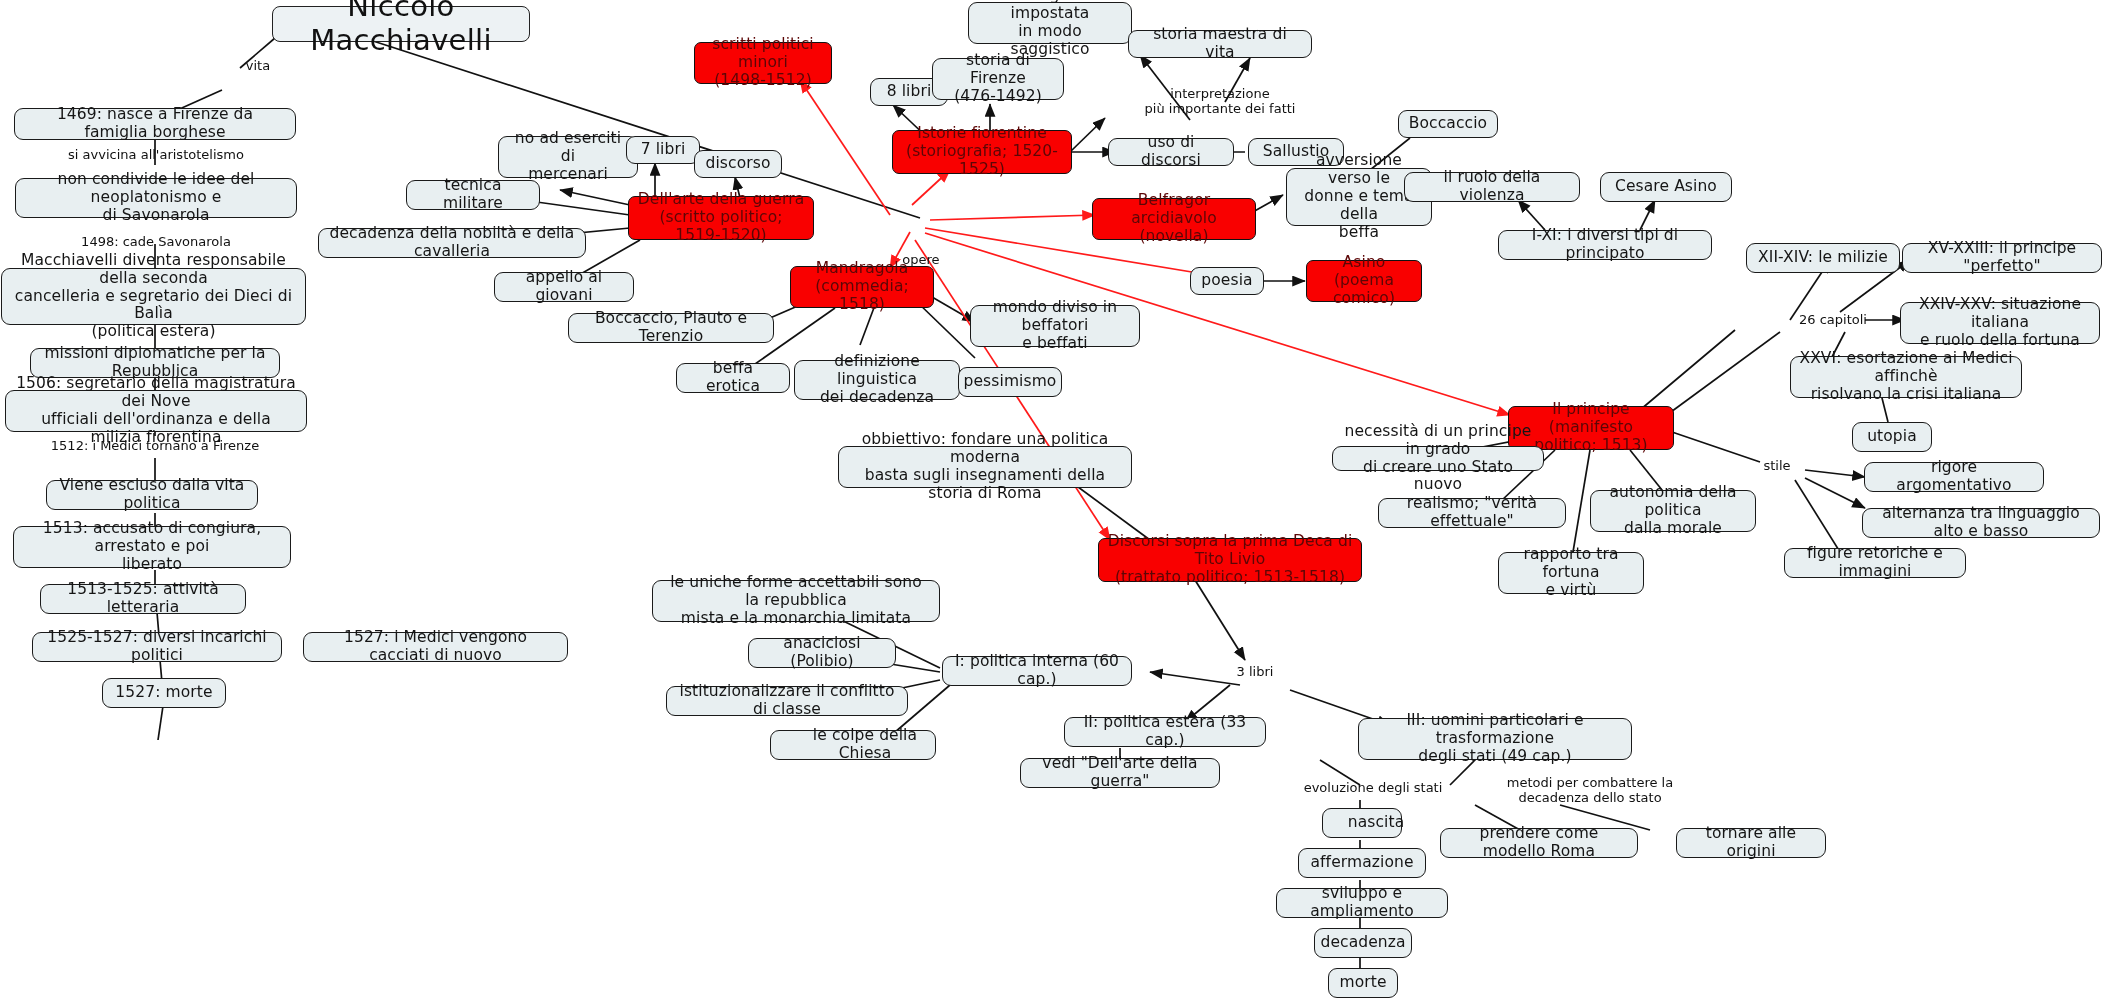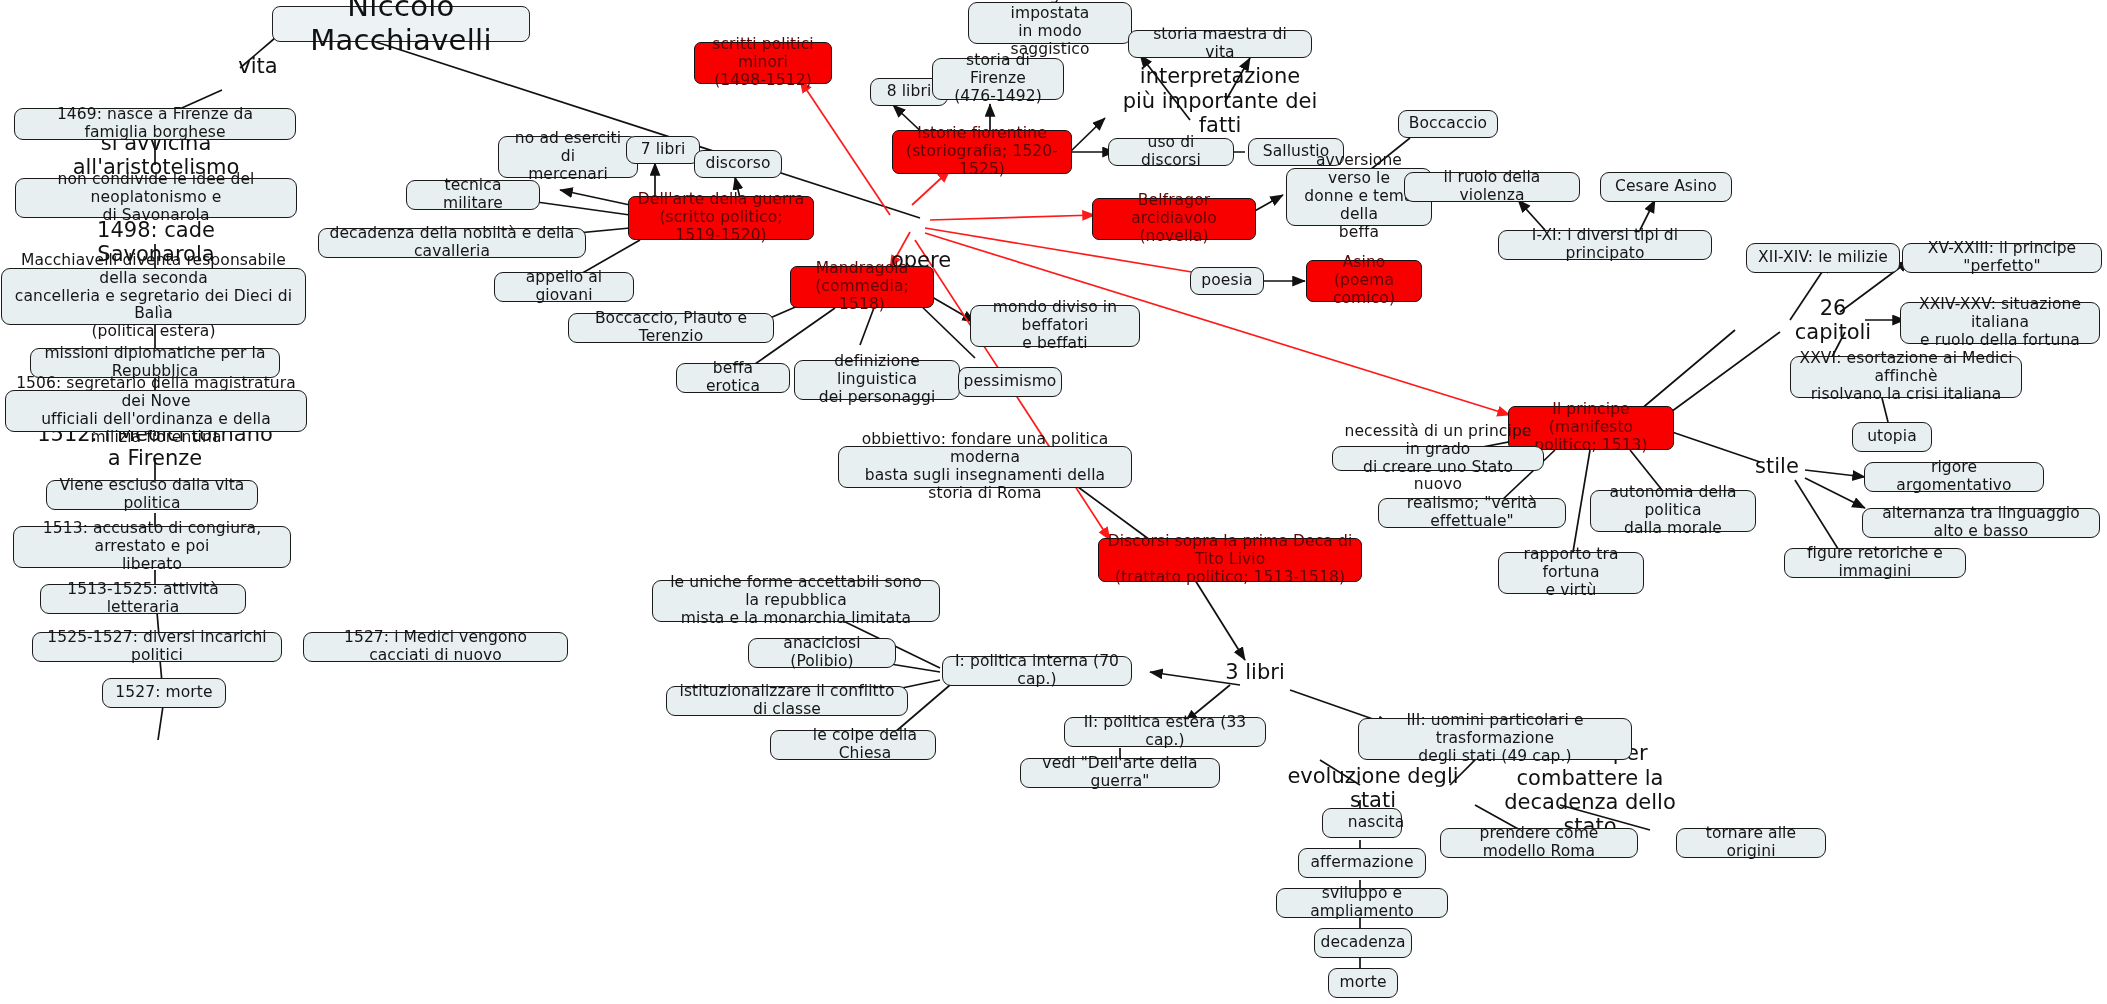--- a/index.html
+++ b/index.html
@@ -32,21 +32,21 @@
     background:#edf2f4;
     border:1.3px solid #222;
     border-radius:8px;
     font-size:29px;
     color:#111;
     padding:2px 14px;
     letter-spacing:0.3px;
   }
   .label{
     position:absolute;
-    font-size:21px;
+    font-size:13px;
     line-height:1.16;
     color:#111;
     text-align:center;
     white-space:pre-line;
     background:transparent;
     display:flex;align-items:center;justify-content:center;
   }
 </style>
 </head>
 <body>
@@ -230,21 +230,21 @@
 
   <div class="node" style="left:1190px;top:267px;width:74px;height:28px;">poesia</div>
   <div class="node red" style="left:1306px;top:260px;width:116px;height:42px;">Asino
 (poema comico)</div>
 
   <div class="node red" style="left:790px;top:266px;width:144px;height:42px;">Mandragola
 (commedia; 1518)</div>
   <div class="node" style="left:568px;top:313px;width:206px;height:30px;">Boccaccio, Plauto e Terenzio</div>
   <div class="node" style="left:676px;top:363px;width:114px;height:30px;">beffa erotica</div>
   <div class="node" style="left:794px;top:360px;width:166px;height:40px;">definizione linguistica
-dei personaggi</div>
+dei decadenza</div>
   <div class="node" style="left:958px;top:367px;width:104px;height:30px;">pessimismo</div>
   <div class="node" style="left:970px;top:305px;width:170px;height:42px;">mondo diviso in beffatori
 e beffati</div>
 
   <div class="node red" style="left:1508px;top:406px;width:166px;height:44px;">Il principe
 (manifesto politico; 1513)</div>
   <div class="node" style="left:1332px;top:446px;width:212px;height:25px;">necessità di un principe in grado
 di creare uno Stato nuovo</div>
   <div class="node" style="left:1378px;top:498px;width:188px;height:30px;">realismo; "verità effettuale"</div>
   <div class="node" style="left:1498px;top:552px;width:146px;height:42px;">rapporto tra fortuna
@@ -262,21 +262,21 @@
 risolvano la crisi italiana</div>
   <div class="node" style="left:1852px;top:422px;width:80px;height:30px;">utopia</div>
   <div class="node" style="left:1864px;top:462px;width:180px;height:30px;">rigore argomentativo</div>
   <div class="node" style="left:1862px;top:508px;width:238px;height:30px;">alternanza tra linguaggio alto e basso</div>
   <div class="node" style="left:1784px;top:548px;width:182px;height:30px;">figure retoriche e immagini</div>
 
   <div class="node red" style="left:1082px;top:538px;width:264px;height:44px;margin-left:16px;">Discorsi sopra la prima Deca di Tito Livio
 (trattato politico; 1513-1518)</div>
   <div class="node" style="left:838px;top:446px;width:294px;height:42px;">obbiettivo: fondare una politica moderna
 basta sugli insegnamenti della storia di Roma</div>
-  <div class="node" style="left:942px;top:656px;width:190px;height:30px;">I: politica interna (70 cap.)</div>
+  <div class="node" style="left:942px;top:656px;width:190px;height:30px;">I: politica interna (60 cap.)</div>
   <div class="node" style="left:1064px;top:717px;width:202px;height:30px;">II: politica estera (33 cap.)</div>
   <div class="node" style="left:1358px;top:718px;width:274px;height:42px;">III: uomini particolari e trasformazione
 degli stati (49 cap.)</div>
   <div class="node" style="left:652px;top:580px;width:288px;height:42px;">le uniche forme accettabili sono la repubblica
 mista e la monarchia limitata</div>
   <div class="node" style="left:748px;top:638px;width:148px;height:30px;">anaciclosi (Polibio)</div>
   <div class="node" style="left:666px;top:686px;width:242px;height:30px;">istituzionalizzare il conflitto di classe</div>
   <div class="node" style="left:770px;top:730px;width:166px;height:30px;padding-left:32px;">le colpe della Chiesa</div>
   <div class="node" style="left:1020px;top:758px;width:200px;height:30px;">vedi "Dell'arte della guerra"</div>
 

